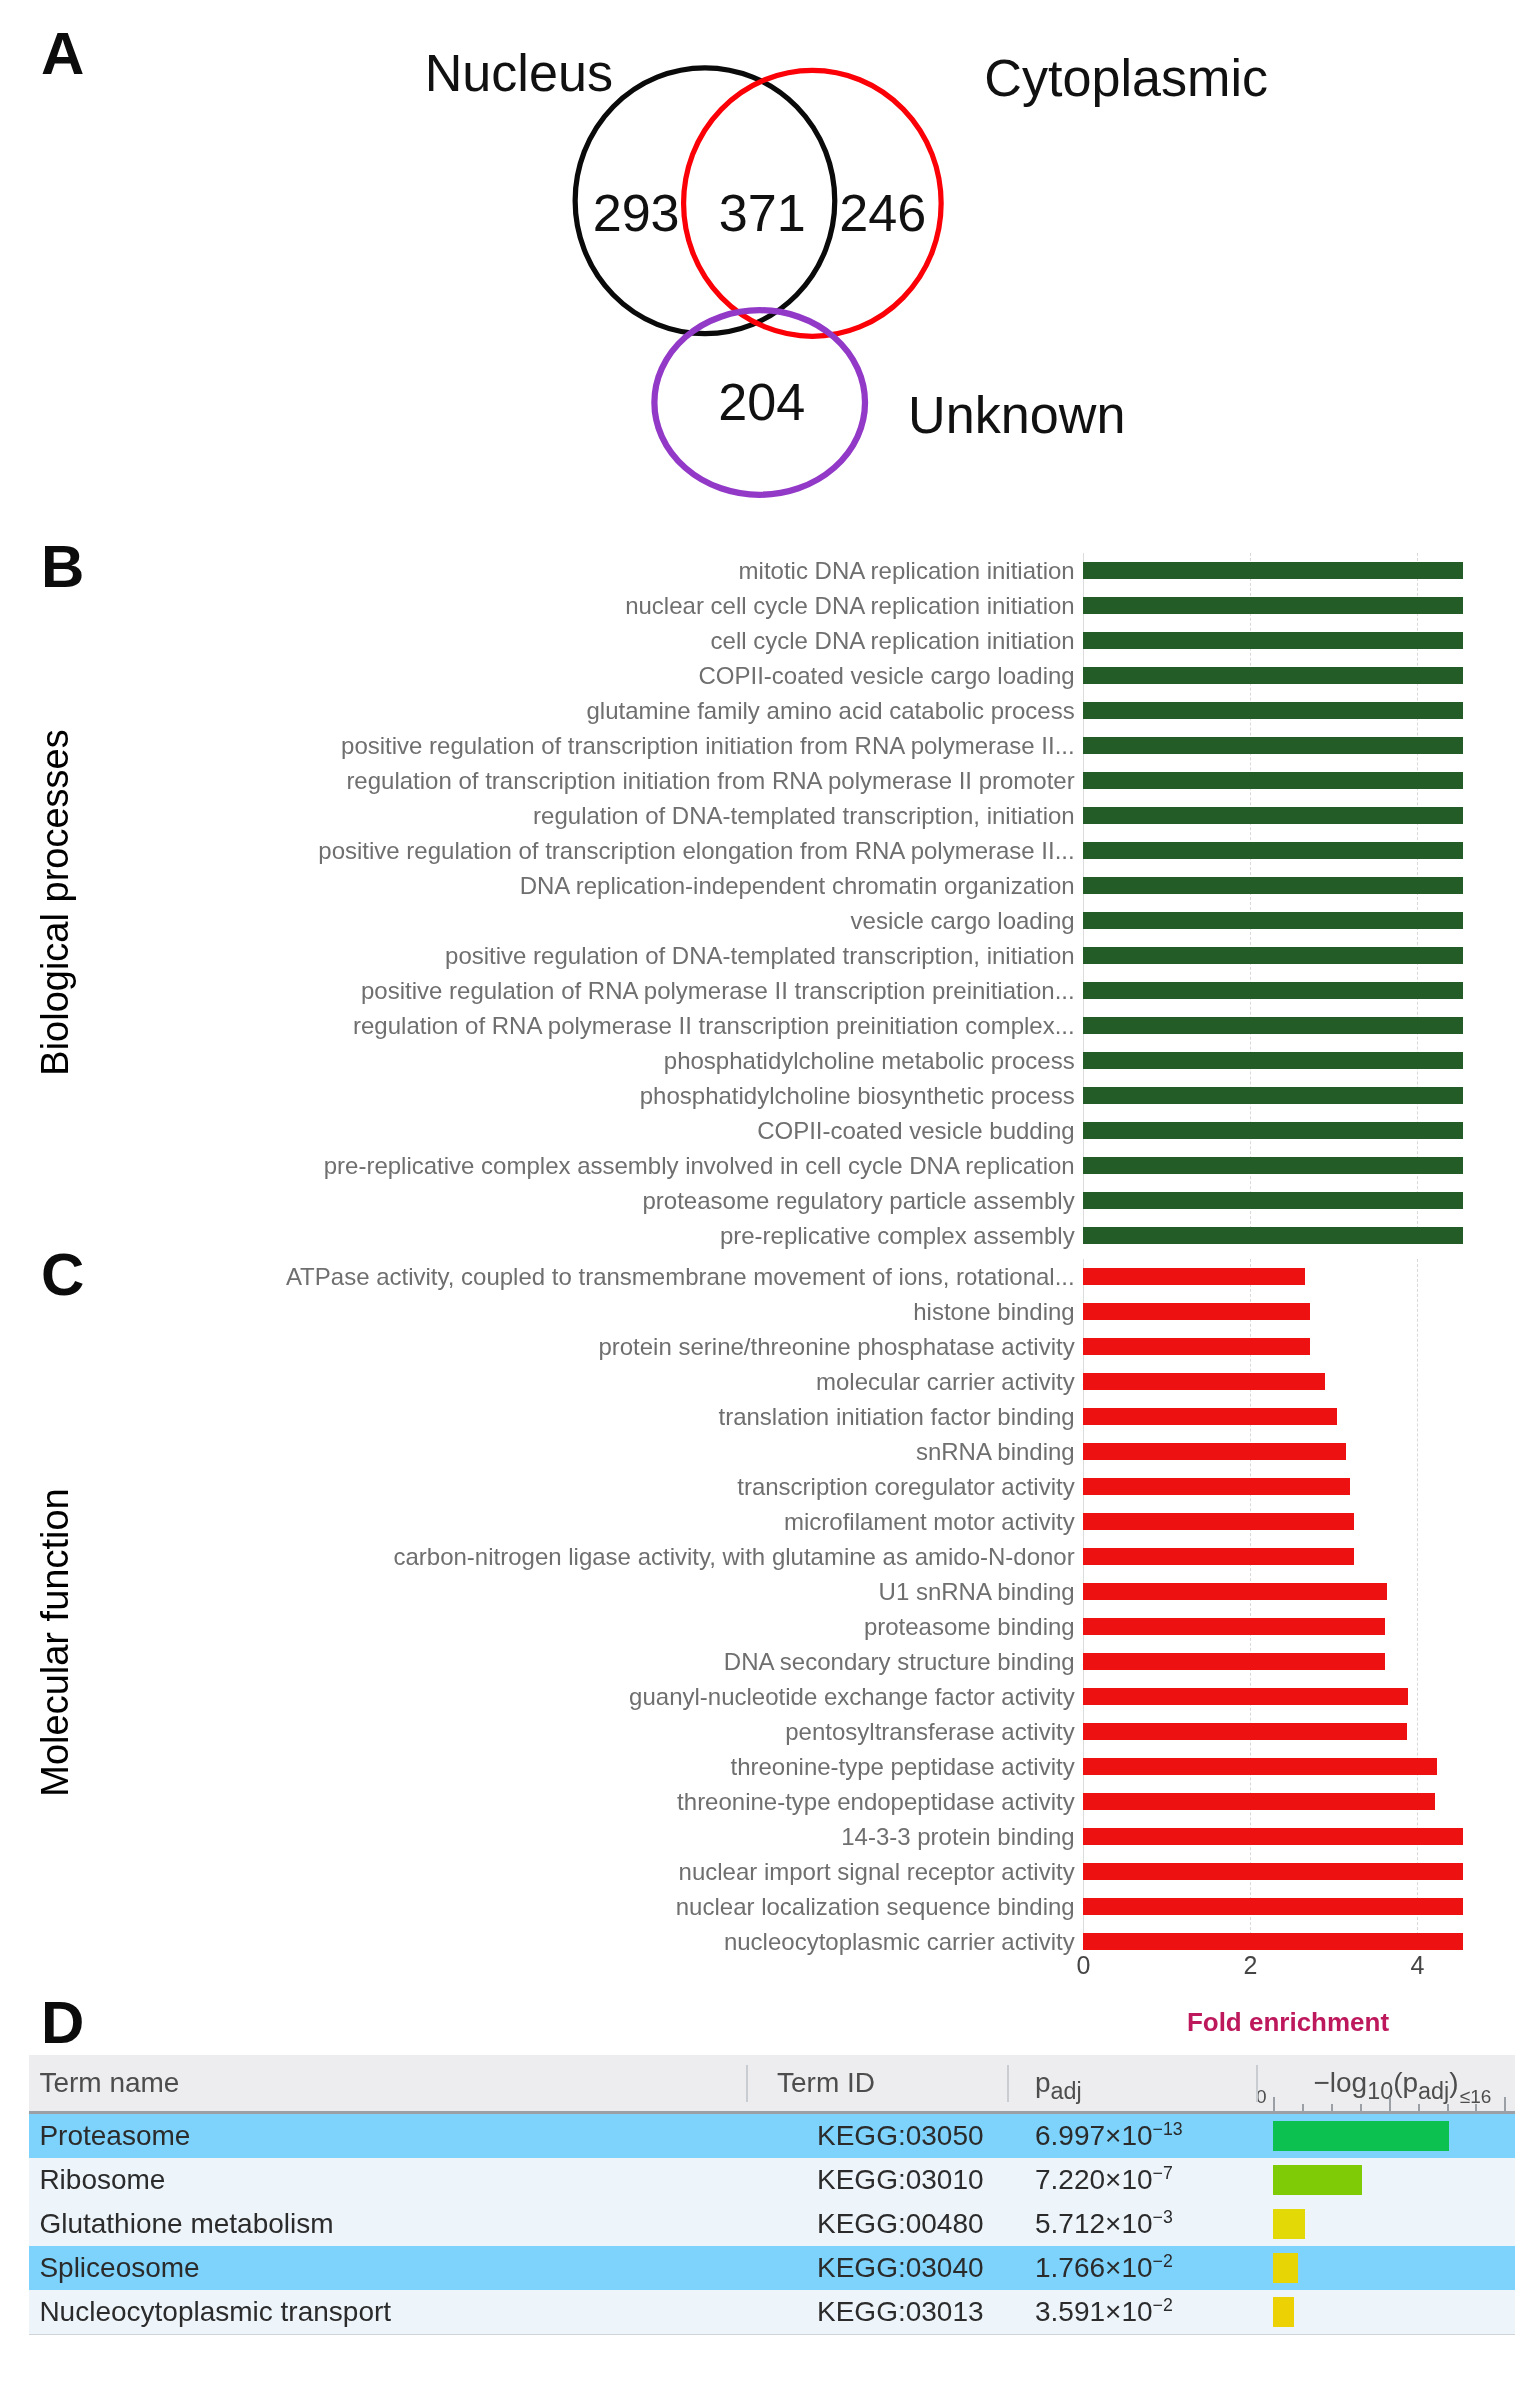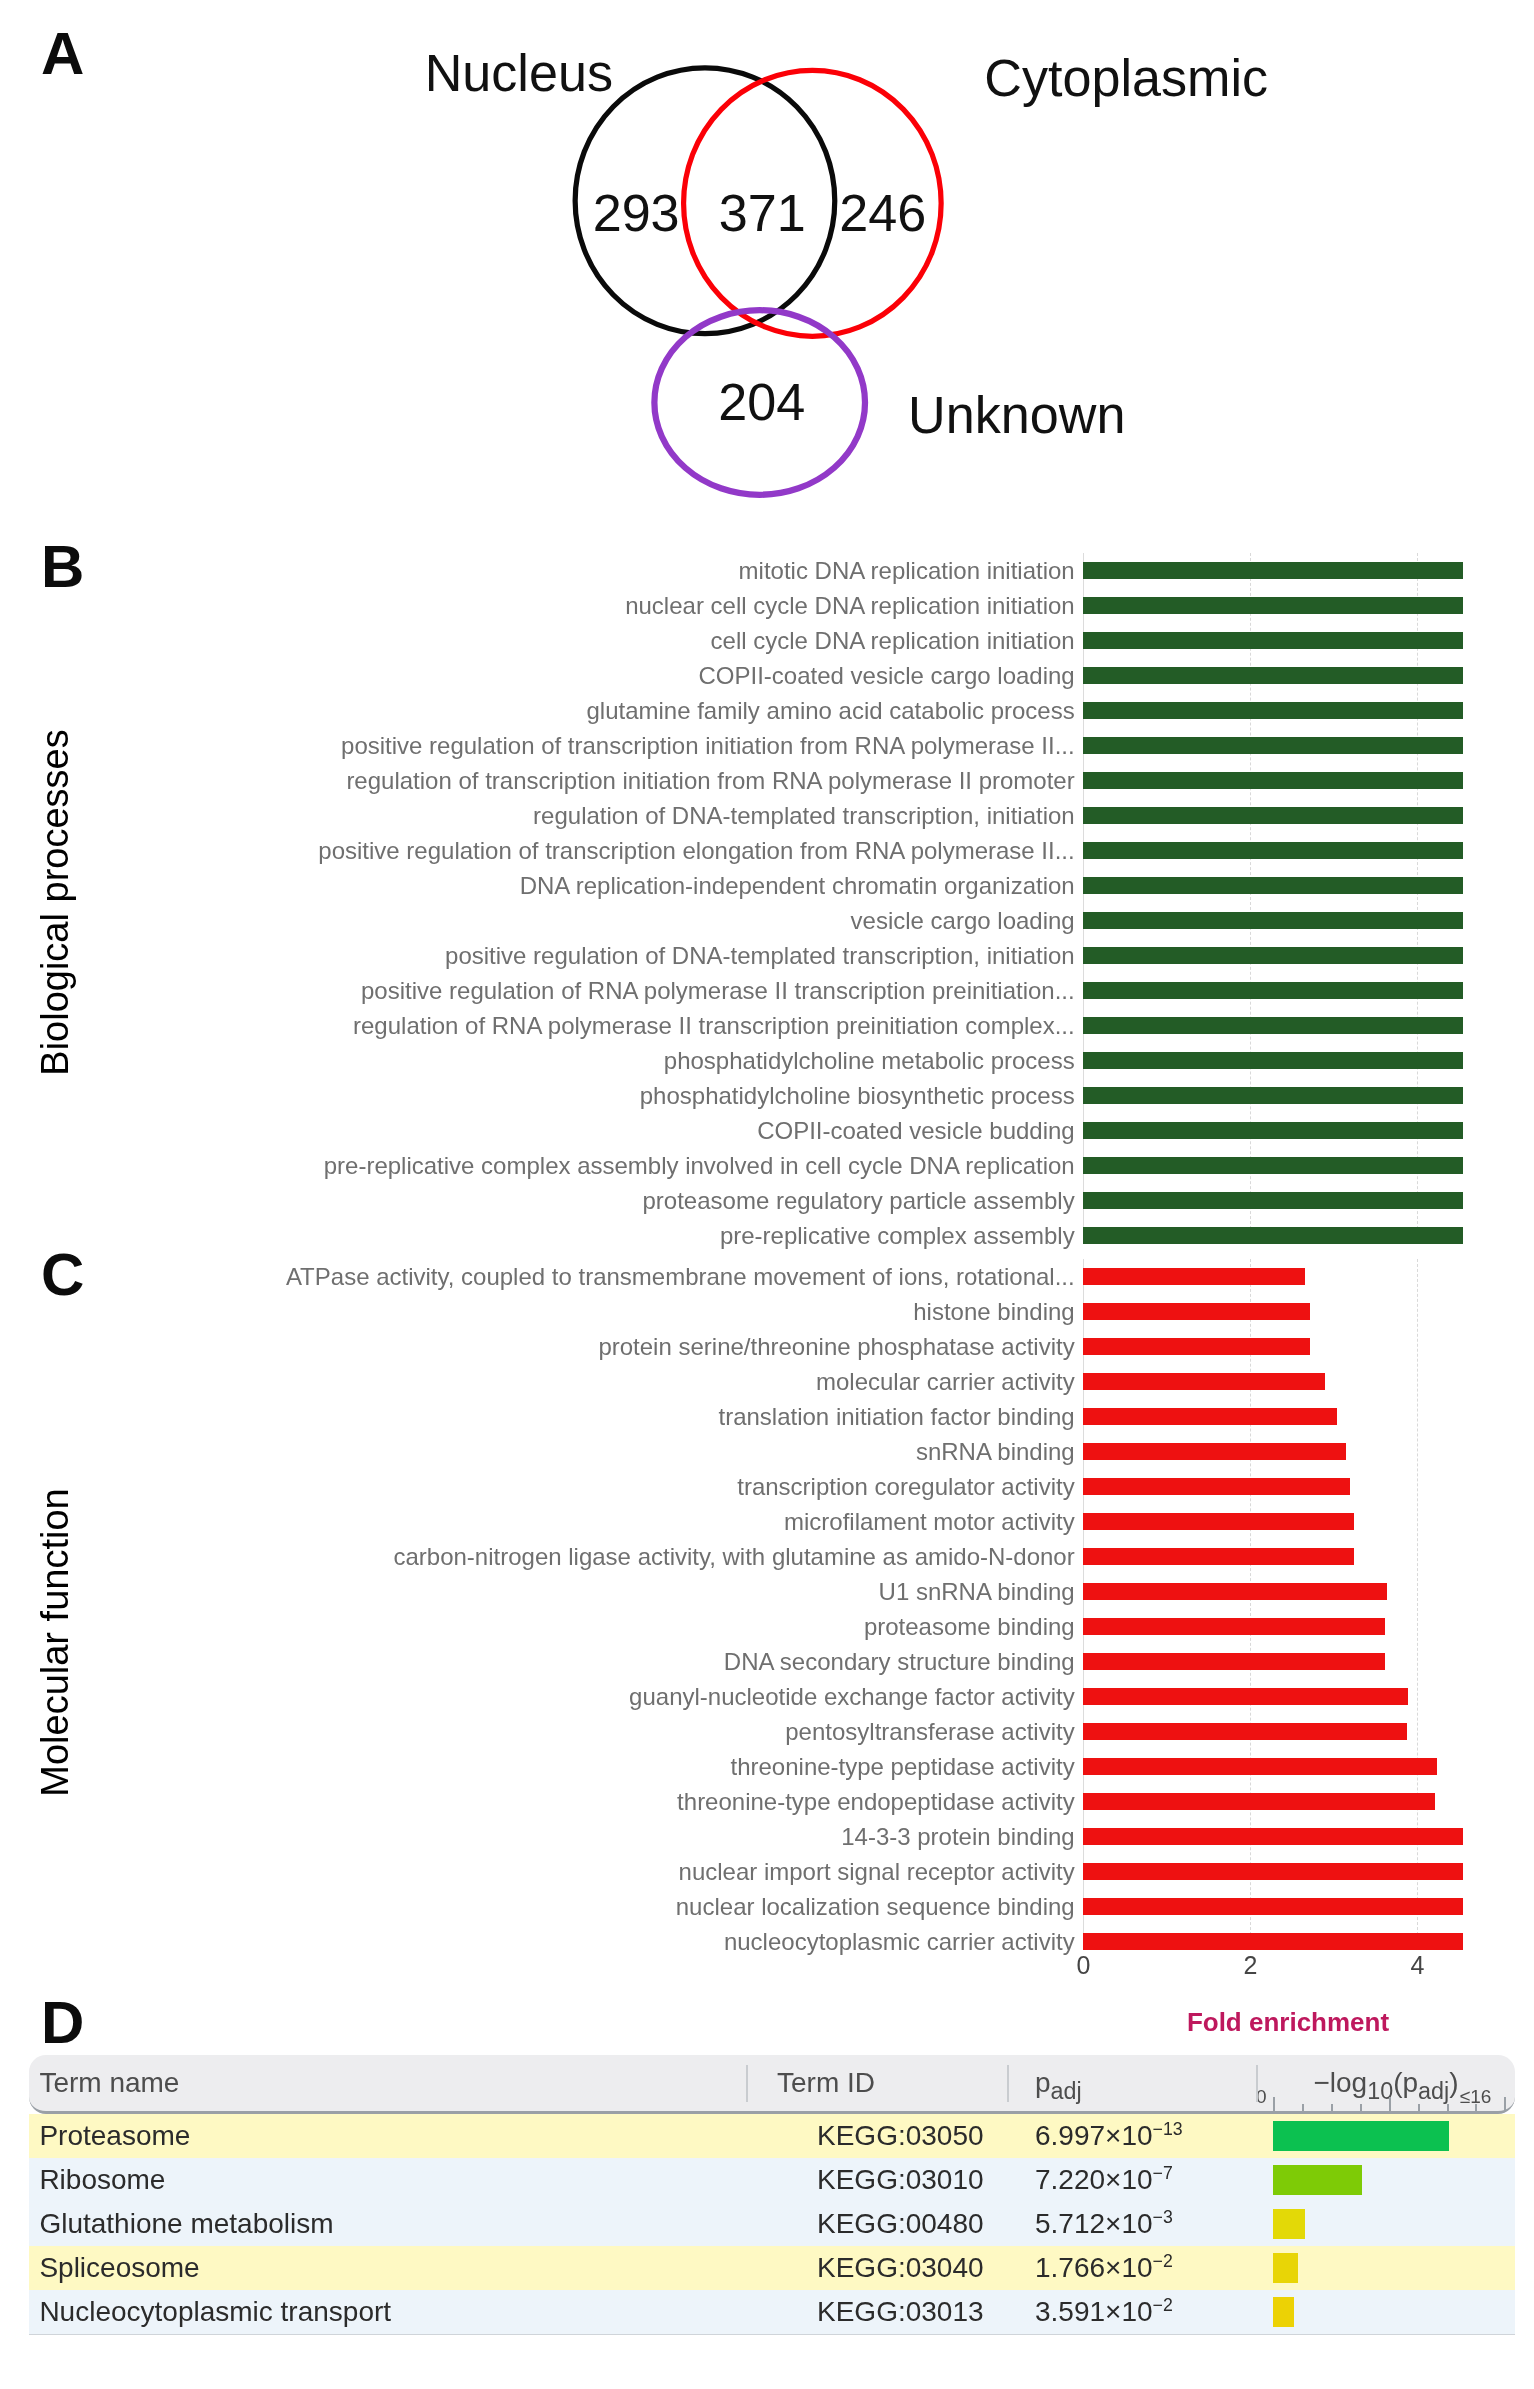--- a/index.html
+++ b/index.html
@@ -15,27 +15,27 @@
   .gridline.dashed{border-left:1.6px dashed #d9d9d9;}
   .gorow{display:flex;height:35px;align-items:center;}
   .golabel{width:979px;box-sizing:border-box;padding-right:8.3px;text-align:right;
            font-size:24px;color:#6f6f6f;white-space:nowrap;line-height:1;}
   .gotrack{position:relative;width:417px;height:100%;display:flex;align-items:center;}
   .gobar{position:relative;height:16.7px;}
   .xtick{position:absolute;width:63px;text-align:center;font-size:25px;color:#454545;}
   .xlabel{position:absolute;font-size:26px;font-weight:600;color:#be185d;width:240px;text-align:center;}
   
   #kegg-table{position:absolute;left:29px;top:2055px;width:1486px;}
-  #kegg-head{position:relative;height:56px;background:#ededef;border-bottom:3.7px solid #9aa0a6;border-radius:17px;}
+  #kegg-head{position:relative;height:56px;background:#ededef;border-bottom:3.7px solid #9aa0a6;}
   .hcell{position:absolute;top:0;height:56px;line-height:56px;font-size:28px;color:#4d4d4d;white-space:nowrap;}
   .hcell sub,.c3 sup{line-height:0;}
   .vsep{position:absolute;top:10px;height:37px;width:1.6px;background:#c9ccd0;}
   .htick{position:absolute;bottom:0;width:1.6px;background:#9aa0a6;}
   #kegg-rows{position:relative;border-bottom:1.6px solid #cfd4d9;}
-  .trow{position:relative;height:44px;background:#fef9c3;}
+  .trow{position:relative;height:44px;background:#7dd3fc;}
   .trow.alt{background:#edf4fa;}
   .tcell{position:absolute;top:0;height:44px;line-height:44px;font-size:28px;color:#2b2b2b;white-space:nowrap;}
   .c1{left:10.4px;} .c2{left:788px;} .c3{left:1006px;}
   .c3 sup{font-size:17.7px;vertical-align:super;}
   .minibar{position:absolute;top:6.8px;height:30px;}
   
   #venn-svg{position:absolute;left:0;top:0;}
   .venn-text{font-size:100px;fill:#111;}
 </style>
 </head>

